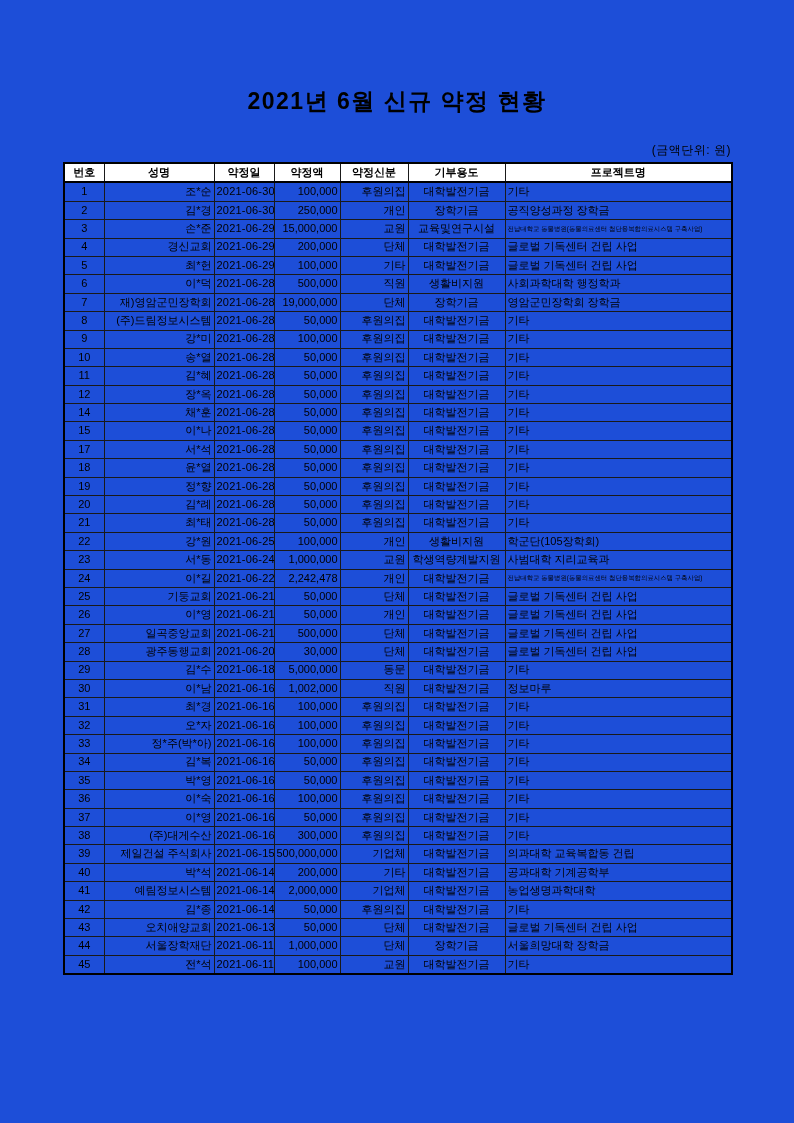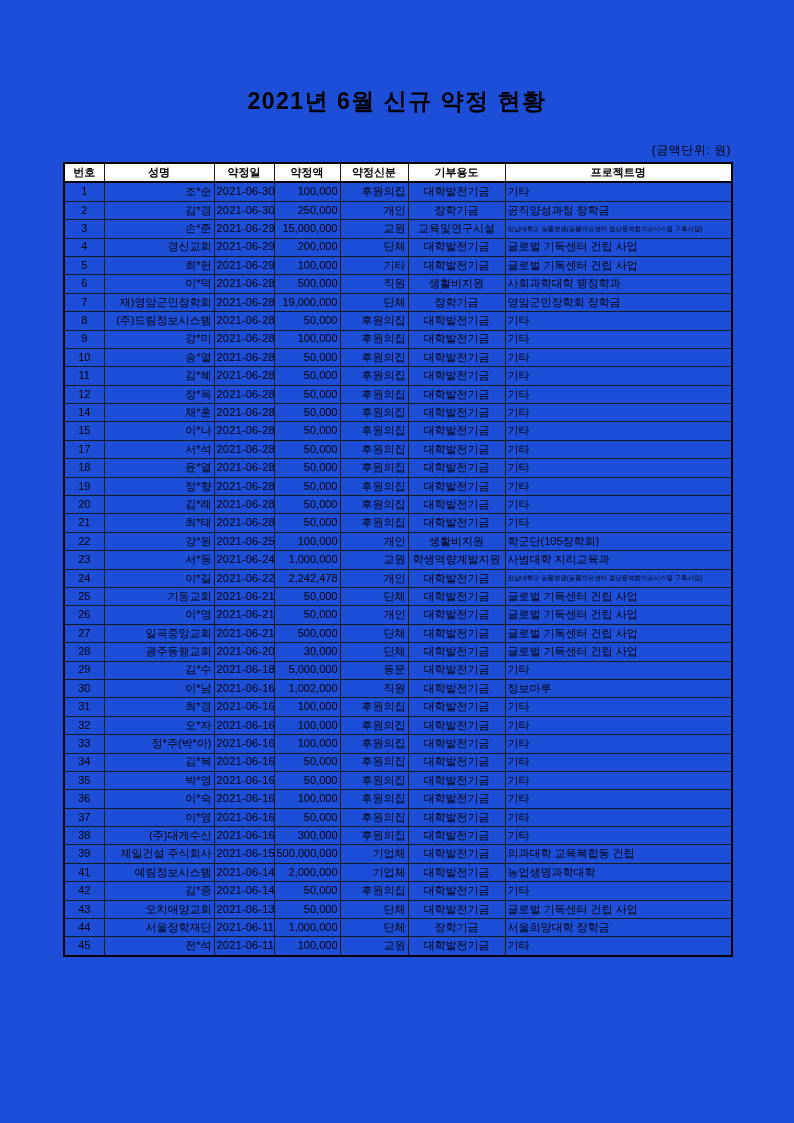--- a/index.html
+++ b/index.html
@@ -424,20 +424,29 @@
           <tr>
             <td class="c-no">39</td>
             <td class="c-name">제일건설 주식회사</td>
             <td class="c-date">2021-06-15</td>
             <td class="c-amount">500,000,000</td>
             <td class="c-status">기업체</td>
             <td class="c-purpose">대학발전기금</td>
             <td class="c-project">의과대학 교육복합동 건립</td>
           </tr>
           <tr>
+            <td class="c-no">40</td>
+            <td class="c-name">박*석</td>
+            <td class="c-date">2021-06-14</td>
+            <td class="c-amount">200,000</td>
+            <td class="c-status">기타</td>
+            <td class="c-purpose">대학발전기금</td>
+            <td class="c-project">공과대학 기계공학부</td>
+          </tr>
+          <tr>
             <td class="c-no">41</td>
             <td class="c-name">예림정보시스템</td>
             <td class="c-date">2021-06-14</td>
             <td class="c-amount">2,000,000</td>
             <td class="c-status">기업체</td>
             <td class="c-purpose">대학발전기금</td>
             <td class="c-project">농업생명과학대학</td>
           </tr>
           <tr>
             <td class="c-no">42</td>

